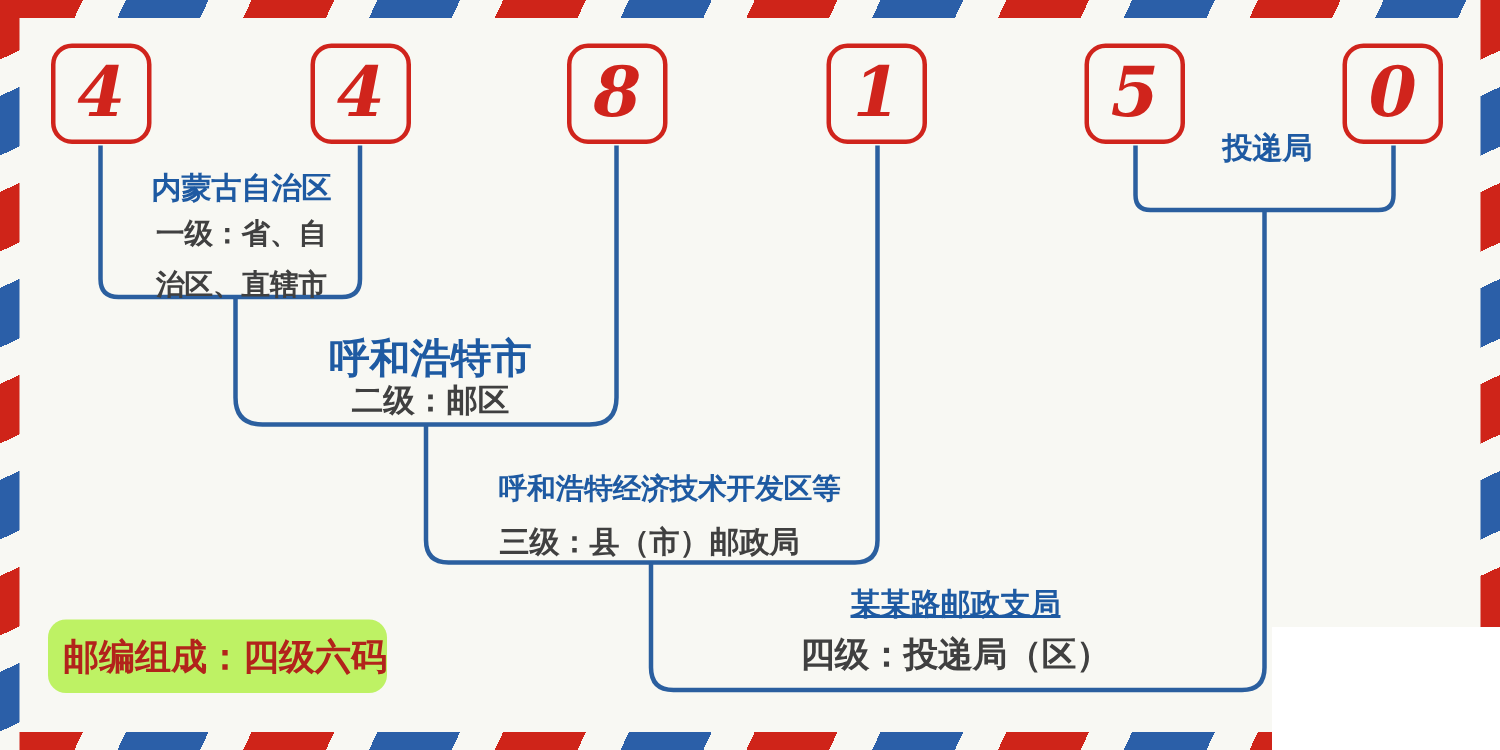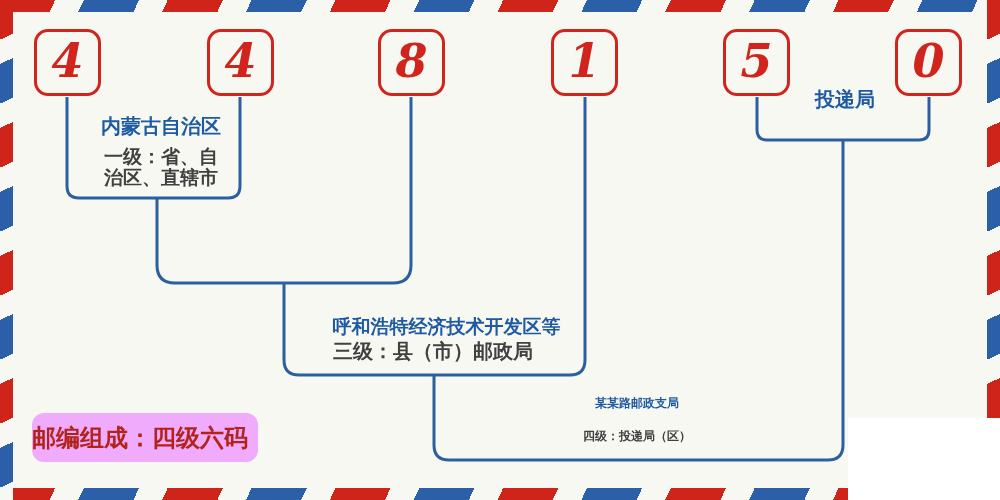--- a/index.html
+++ b/index.html
@@ -78,49 +78,49 @@
     text-align: center;
     white-space: nowrap;
     transform: translateX(-50%);
     font-weight: bold;
   }
   .t-blue { color: #1e5aa2; }
   .t-red  { color: #404040; }
 
   .anno-l1 { left: 161px; top: 115px; }
   .anno-l1 .title { font-size: 20px; line-height: 22px; display: block; }
-  .anno-l1 .sub   { font-size: 19px; line-height: 21px; display: block; }
+  .anno-l1 .sub   { font-size: 19px; line-height: 21px; display: block; margin-top: 13px; }
   .anno-l1 .sub.first { margin-top: 9px; }
 
   .anno-l2 { left: 287px; top: 224px; }
   .anno-l2 .title { font-size: 27px; line-height: 30px; display: block; }
   .anno-l2 .sub   { font-size: 21px; line-height: 23px; display: block; margin-top: 2px; }
 
   .anno-l3 { left: 433px; top: 316px; }
   .anno-l3 .title { font-size: 19px; line-height: 21px; display: block; margin-left: 27px; }
-  .anno-l3 .sub   { font-size: 20px; line-height: 22px; display: block; margin-top: 3px; }
+  .anno-l3 .sub   { font-size: 20px; line-height: 22px; display: block; margin-top: 14px; }
 
   .anno-l4 { left: 637px; top: 392px; }
-  .anno-l4 .title { font-size: 12px; line-height: 22px; display: block; }
-  .anno-l4 .sub   { font-size: 12px; line-height: 22px; display: block; margin-top: 11px; }
+  .anno-l4 .title { font-size: 20px; line-height: 22px; display: block; text-decoration: underline; }
+  .anno-l4 .sub   { font-size: 23px; line-height: 22px; display: block; margin-top: 11px; }
 
   .anno-delivery { left: 845px; top: 88px; }
   .anno-delivery .title { font-size: 20px; line-height: 22px; display: block; }
 
   
   .footer-badge {
     position: absolute;
     left: 32px; top: 413px;
     width: 226px; height: 49px;
-    background: #f0abfc;
+    background: #bef264;
     border-radius: 12px;
     z-index: 4;
     display: flex;
     align-items: center;
-    justify-content: flex-start;
+    justify-content: flex-end;
   }
   .footer-badge .txt {
     font-size: 24px;
     font-weight: bold;
     color: #b2231b;
     white-space: nowrap;
   }
 </style>
 </head>
 <body>
@@ -160,20 +160,24 @@
   <div class="digit-box db6">
     <span class="digit">0</span>
   </div>
 
   <div class="anno anno-l1">
     <span class="title t-blue">内蒙古自治区</span>
     <span class="sub t-red first">一级：省、自</span>
     <span class="sub t-red">治区、直辖市</span>
   </div>
 
+  <div class="anno anno-l2">
+    <span class="title t-blue">呼和浩特市</span>
+    <span class="sub t-red">二级：邮区</span>
+  </div>
 
   <div class="anno anno-l3">
     <span class="title t-blue">呼和浩特经济技术开发区等</span>
     <span class="sub t-red">三级：县（市）邮政局</span>
   </div>
 
   <div class="anno anno-l4">
     <span class="title t-blue">某某路邮政支局</span>
     <span class="sub t-red">四级：投递局（区）</span>
   </div>

